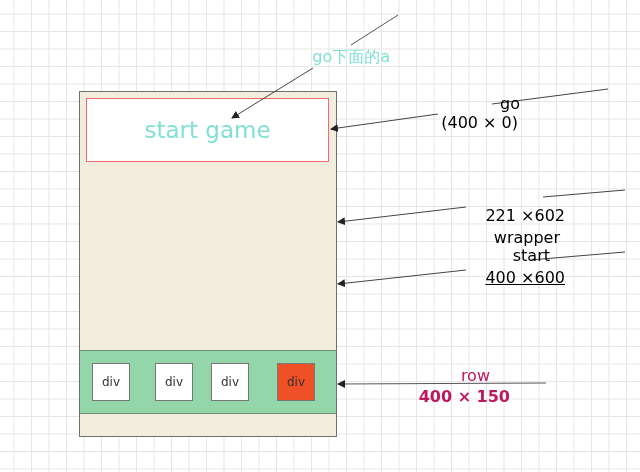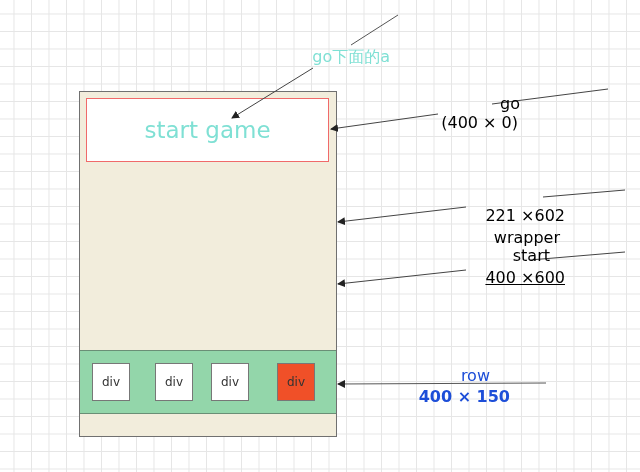--- a/index.html
+++ b/index.html
@@ -31,21 +31,21 @@
   .cell {
     position: absolute; top: 363px; width: 38px; height: 38px; box-sizing: border-box;
     border: 1px solid #777; background: #fff;
     display: flex; align-items: center; justify-content: center;
     font-size: 12px; color: #333;
   }
   .cell.active { background: #f05028; }
   .label { position: absolute; text-align: right; font-size: 16px; line-height: 20px; }
   .red { color: #000000; }
   .teal { color: #7fe0d4; }
-  .green { color: #1d4ed8; }
+  .green { color: #be185d; }
   svg.arrows { position: absolute; left: 0; top: 0; width: 640px; height: 472px; pointer-events: none; }
 </style>
 </head>
 <body>
 
 <div class="wrapper"></div>
 
 <div class="go">
   <span>start game</span>
 </div>

